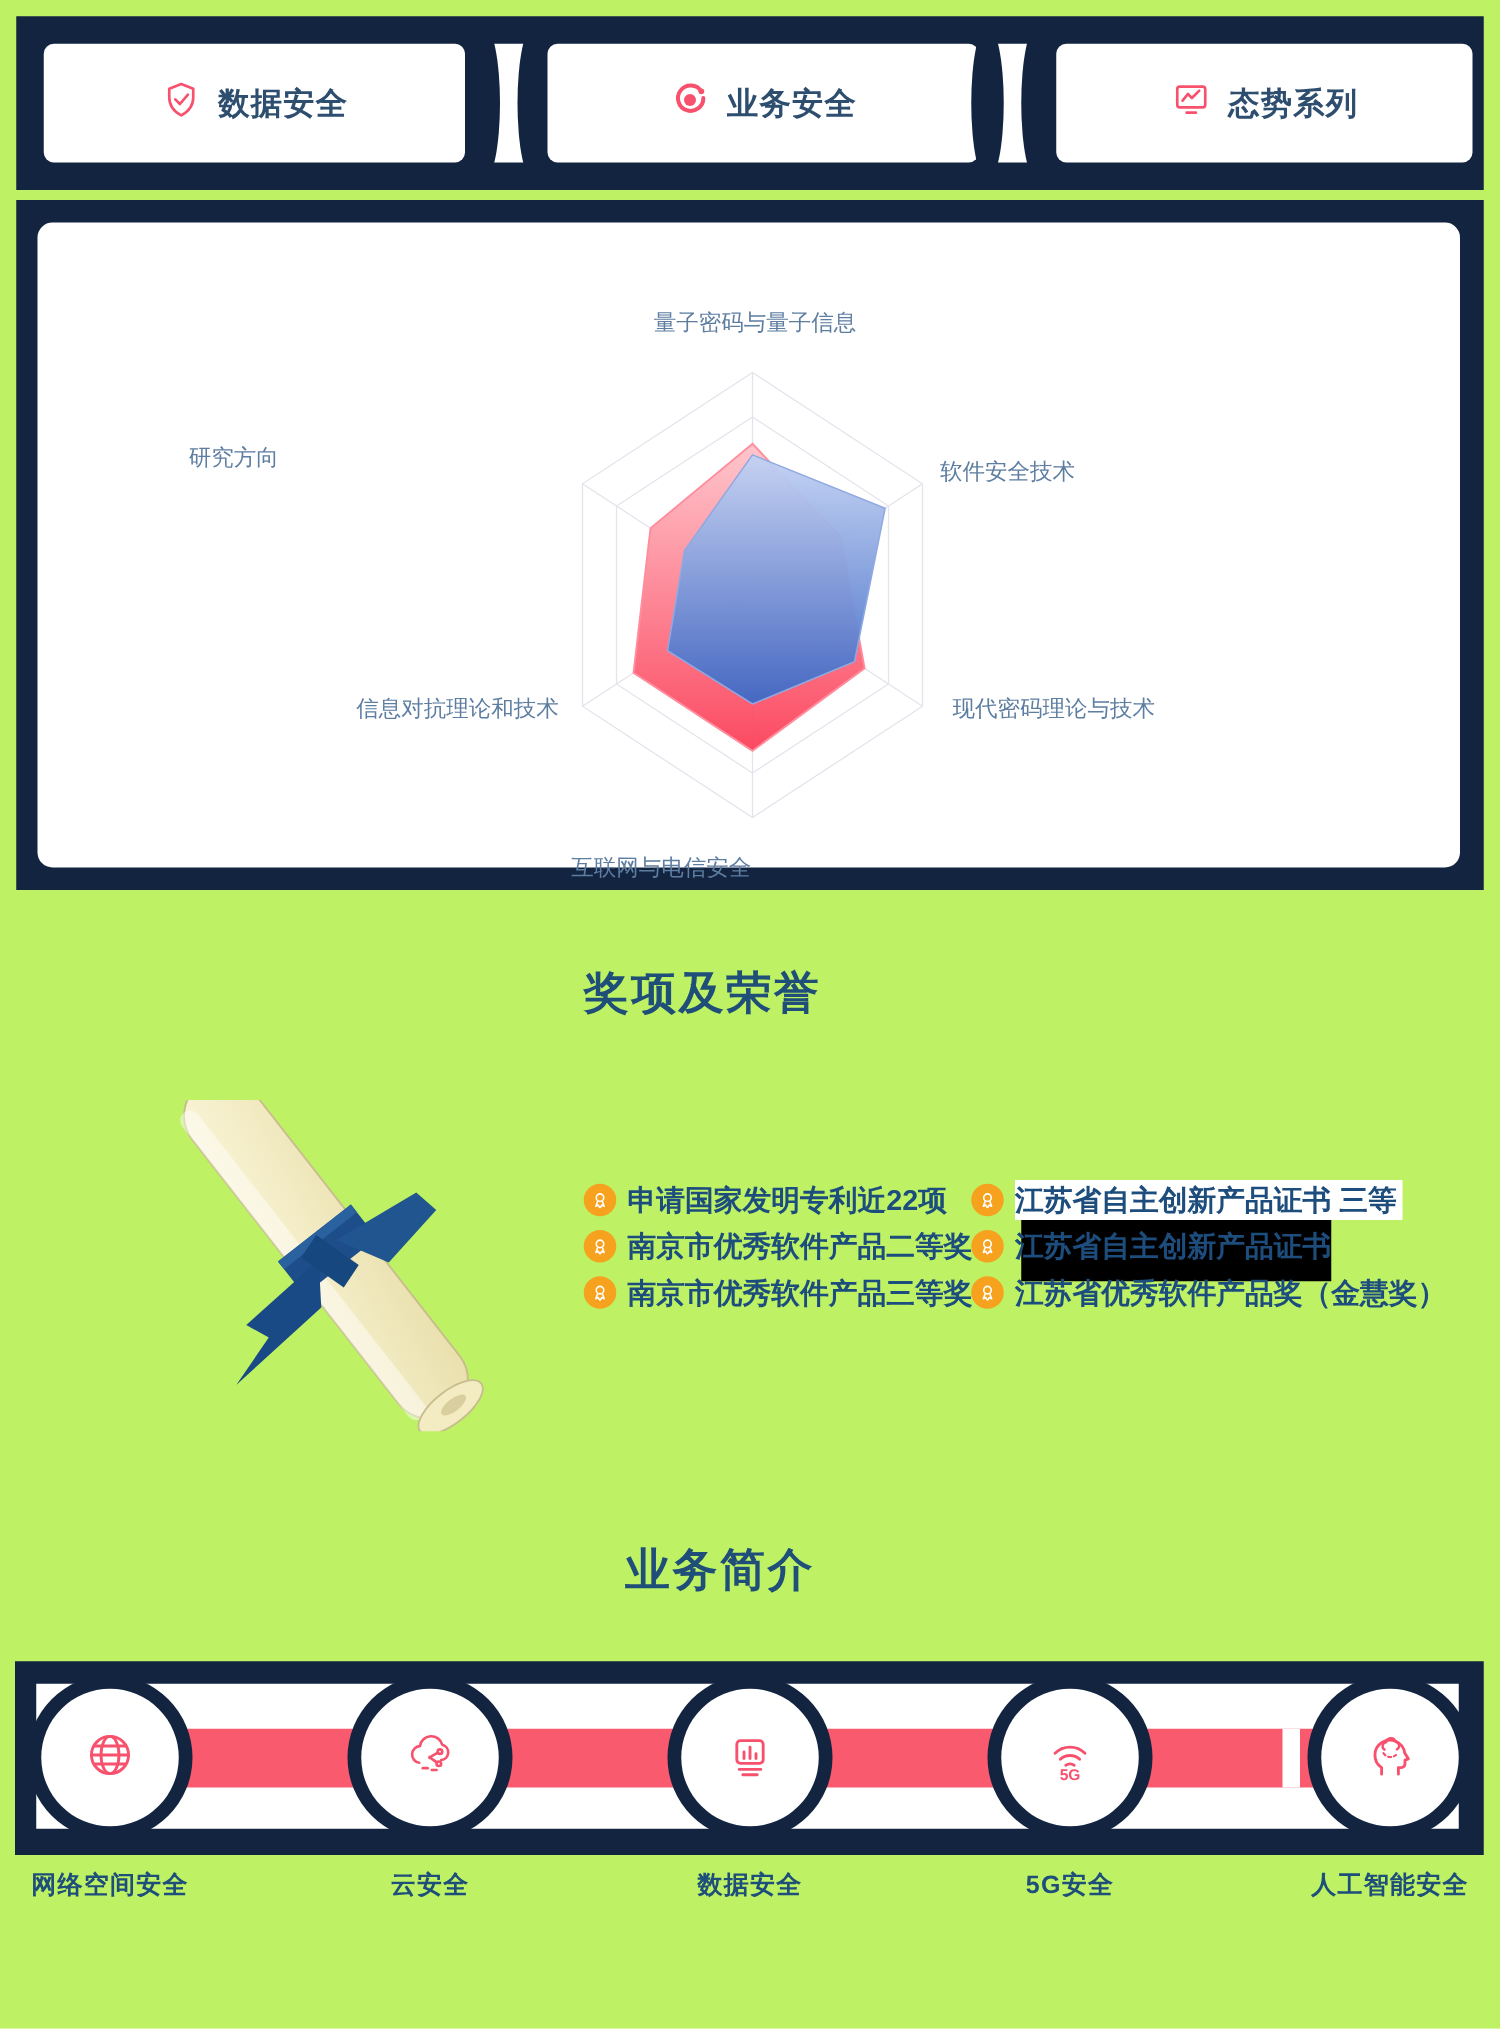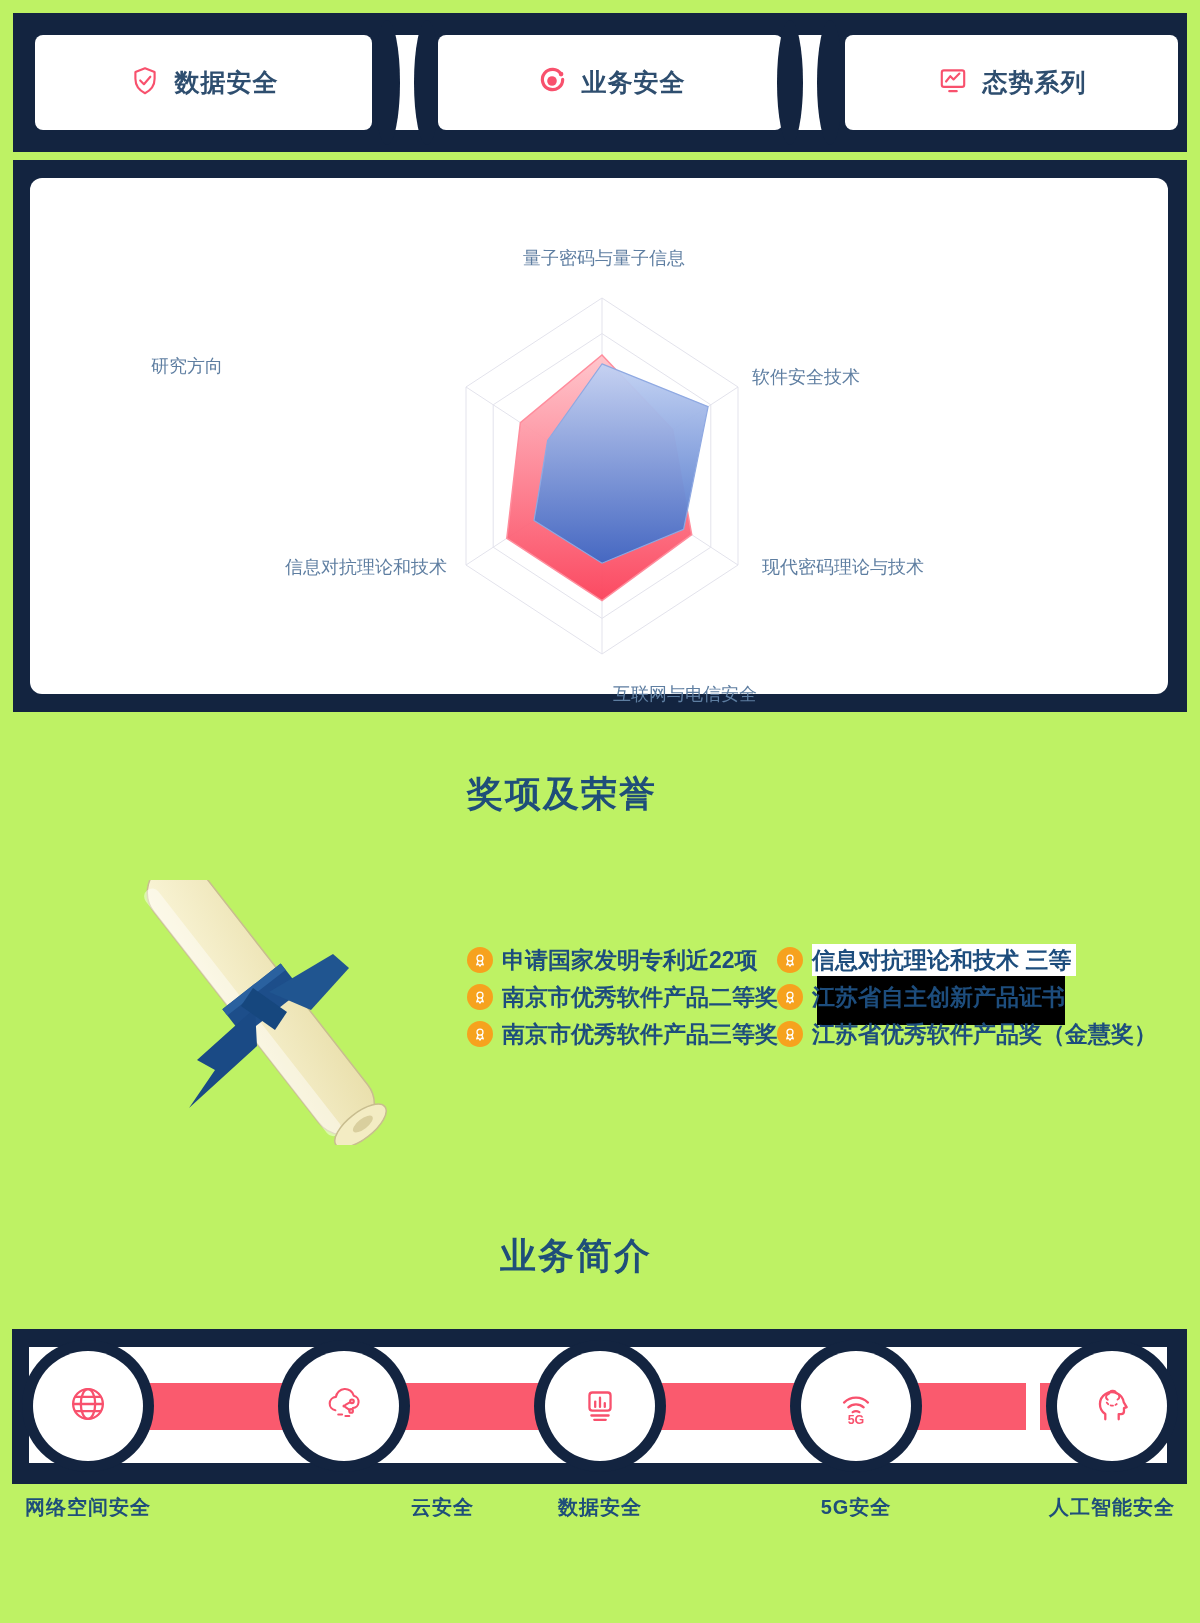--- a/index.html
+++ b/index.html
@@ -17,21 +17,21 @@
   .nav-sep::before{left:-14px;} .nav-sep::after{right:-14px;}
 
   
   .radar-block{position:absolute;left:13px;top:160px;width:1174px;height:552px;background:#132440;}
   .radar-card{position:absolute;left:17px;top:18px;width:1138px;height:516px;background:#fff;border-radius:12px;}
   .radar-card svg{position:absolute;left:0;top:0;}
   .rlabel{position:absolute;font-size:18px;color:#5e7ea1;white-space:nowrap;}
   .rl0{left:424px;top:68px;width:300px;text-align:center;}
   .rl1{left:722px;top:187px;}
   .rl2{left:732px;top:377px;}
-  .rl3{left:427px;top:504px;width:300px;text-align:right;}
+  .rl3{left:427px;top:504px;width:300px;text-align:left;}
   .rl4{left:117px;top:377px;width:300px;text-align:right;}
   .rl5{left:121px;top:176px;width:300px;}
 
   
   .sec-title{position:absolute;width:400px;text-align:center;font-size:36px;font-weight:700;
              color:#1f4e79;letter-spacing:2px;}
 
   
   .black-box{position:absolute;left:817px;top:947px;width:248px;height:78px;background:#000;z-index:1;}
   .award-row{position:absolute;height:26px;line-height:26px;font-size:23px;font-weight:700;
@@ -175,21 +175,21 @@
   </span>
   <div class="award-row" style="left:502px;top:1021px;">南京市优秀软件产品三等奖</div>
 
   <span class="medal" style="left:777px;top:947px;">
     <svg width="18" height="18" viewBox="0 0 24 24" fill="none" stroke="#fff" stroke-width="1.7" stroke-linecap="round" stroke-linejoin="round">
       <circle cx="12" cy="9.5" r="4"></circle>
         <path d="M9.6,13 L7.6,18.6 l2.6,-1.2 1.4,2.4"></path>
         <path d="M14.4,13 L16.4,18.6 l-2.6,-1.2 -1.4,2.4"></path>
     </svg>
   </span>
-  <div class="award-row whitebg" style="left:812px;">信息对抗理论和技术 三等</div>
+  <div class="award-row whitebg" style="left:812px;">江苏省自主创新产品证书 三等</div>
 
   <span class="medal" style="left:777px;top:984px;">
     <svg width="18" height="18" viewBox="0 0 24 24" fill="none" stroke="#fff" stroke-width="1.7" stroke-linecap="round" stroke-linejoin="round">
       <circle cx="12" cy="9.5" r="4"></circle>
         <path d="M9.6,13 L7.6,18.6 l2.6,-1.2 1.4,2.4"></path>
         <path d="M14.4,13 L16.4,18.6 l-2.6,-1.2 -1.4,2.4"></path>
     </svg>
   </span>
   <div class="award-row" style="left:812px;top:984px;">江苏省自主创新产品证书</div>
 
@@ -269,18 +269,18 @@
     <span>
       <svg width="46" height="46" viewBox="0 0 48 48" fill="none" stroke="#f8516d" stroke-width="2.4" stroke-linecap="round" stroke-linejoin="round">
         <path d="M31,40 v-5.5 h2.5 a3,3 0 0 0 3,-3 v-3.2 l2.8,-1.1 -3,-4.9 A12.5,12.5 0 1 0 17,34.5 V40"></path>
         <path d="M19.5,19.5 a3.2,3.2 0 0 1 1.3,-6 a4,4 0 0 1 7.8,-0.6 a3.4,3.4 0 0 1 1.2,6.4" stroke-width="2"></path>
         <path d="M18.5,22.5 a7,7 0 0 0 10.5,1.5" stroke-width="1.8" stroke-dasharray="2.5,2.5"></path>
       </svg>
     </span>
   </div>
 
   <div class="biz-label" style="left:-42px;">网络空间安全</div>
-  <div class="biz-label" style="left:214px;text-align:right;">云安全</div>
+  <div class="biz-label" style="left:214px;">云安全</div>
   <div class="biz-label" style="left:470px;">数据安全</div>
   <div class="biz-label" style="left:726px;">5G安全</div>
   <div class="biz-label" style="left:982px;">人工智能安全</div>
 
 </div>
 
 </body></html>

